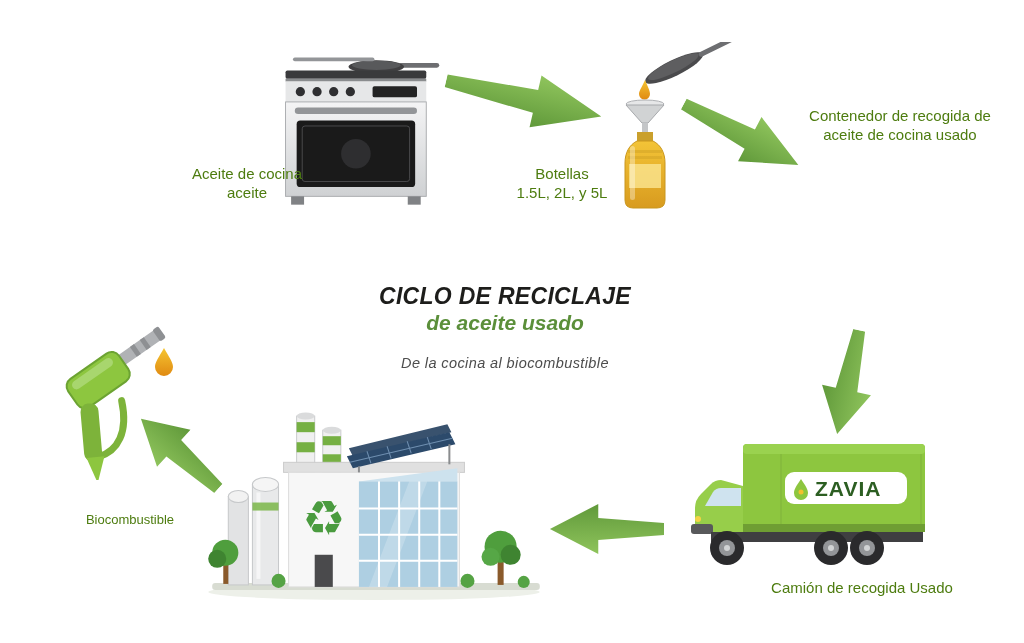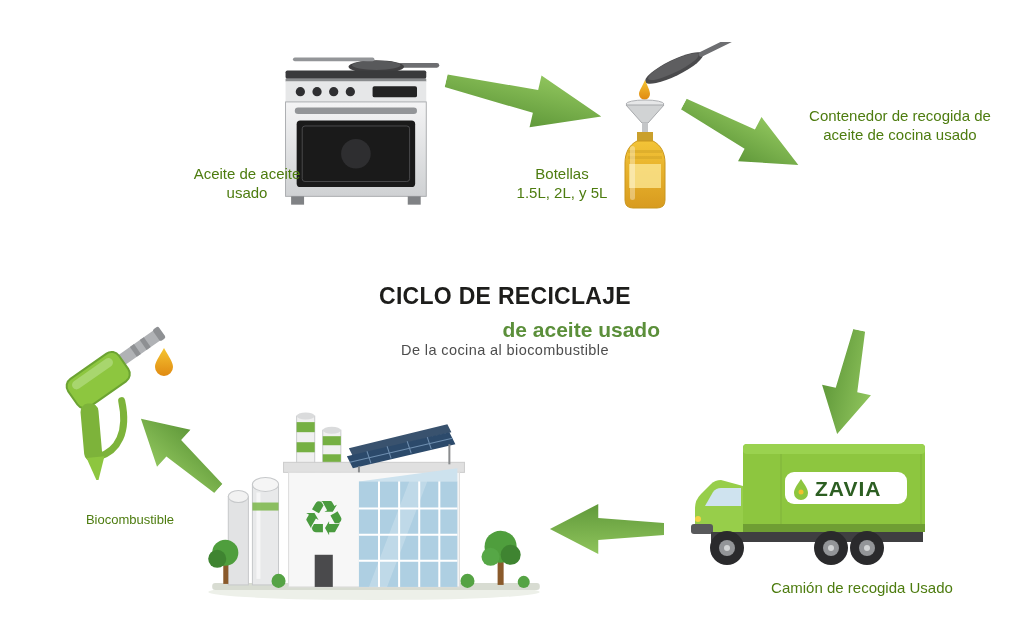--- a/index.html
+++ b/index.html
@@ -5,24 +5,24 @@
   html,body{margin:0;padding:0;background:#fff;}
   .canvas{
     position:relative;width:1024px;height:643px;background:#ffffff;
     overflow:hidden;font-family:"Liberation Sans",sans-serif;
   }
   .abs{position:absolute;}
   .label{
     position:absolute;text-align:center;font-size:15px;line-height:1.28;
     color:#4d7c0f;
   }
-  .title-block{position:absolute;left:350px;top:283px;width:310px;text-align:center;}
+  .title-block{position:absolute;left:350px;top:283px;width:310px;text-align:center;font-style:italic;}
   .title-main{font-size:23px;font-weight:700;color:#1d1d1b;letter-spacing:.3px;}
-  .title-highlight{font-size:21px;font-weight:700;color:#5b8f3a;margin-top:8px;text-align:right;}
-  .title-subtitle{font-size:14.5px;color:#4d4d4d;letter-spacing:.4px;}
+  .title-highlight{font-size:21px;font-weight:700;color:#5b8f3a;margin-top:1px;}
+  .title-subtitle{font-size:14.5px;color:#4d4d4d;margin-top:20px;letter-spacing:.4px;}
   .arrow{position:absolute;}
   .arrow svg{width:100%;height:100%;display:block;}
   svg text{font-family:"Liberation Sans",sans-serif;}
   .illus svg{width:100%;height:100%;display:block;}
 </style>
 </head>
 <body>
 
 <div class="canvas">
 
@@ -66,21 +66,21 @@
       <rect x="6" y="50" width="152" height="102" fill="url(#steelGrad)" stroke="#a7a9ac"></rect>
       <rect x="16" y="56" width="132" height="7" rx="3.5" fill="#939598"></rect>
       <rect x="18" y="70" width="128" height="72" rx="4" fill="#1a1a1a"></rect>
       <rect x="24" y="76" width="116" height="60" rx="3" fill="none" stroke="#4d4d4f"></rect>
       <circle cx="82" cy="106" r="16" fill="#2e2e30"></circle>
       <rect x="12" y="152" width="14" height="9" fill="#808285"></rect>
       <rect x="138" y="152" width="14" height="9" fill="#808285"></rect>
     </svg>
   </div>
 
-  <div class="label" style="left:188px;top:164px;width:118px">Aceite de aceite usado</div>
+  <div class="label" style="left:188px;top:164px;width:118px">Aceite de cocina aceite</div>
 
   <div class="arrow" style="left:444px;top:66px;width:162px;height:66px;transform:rotate(13deg)">
     <svg viewBox="0 0 120 62" preserveAspectRatio="none">
       <polygon points="0,25 68,20 68,6 118,31 68,56 68,42 0,37" fill="url(#arrowGrad)"></polygon>
     </svg>
   </div>
 
   <div class="abs illus" style="left:612px;top:42px;width:128px;height:174px">
     <svg viewBox="0 0 128 174">
       <g transform="translate(62,26) rotate(-26)">

